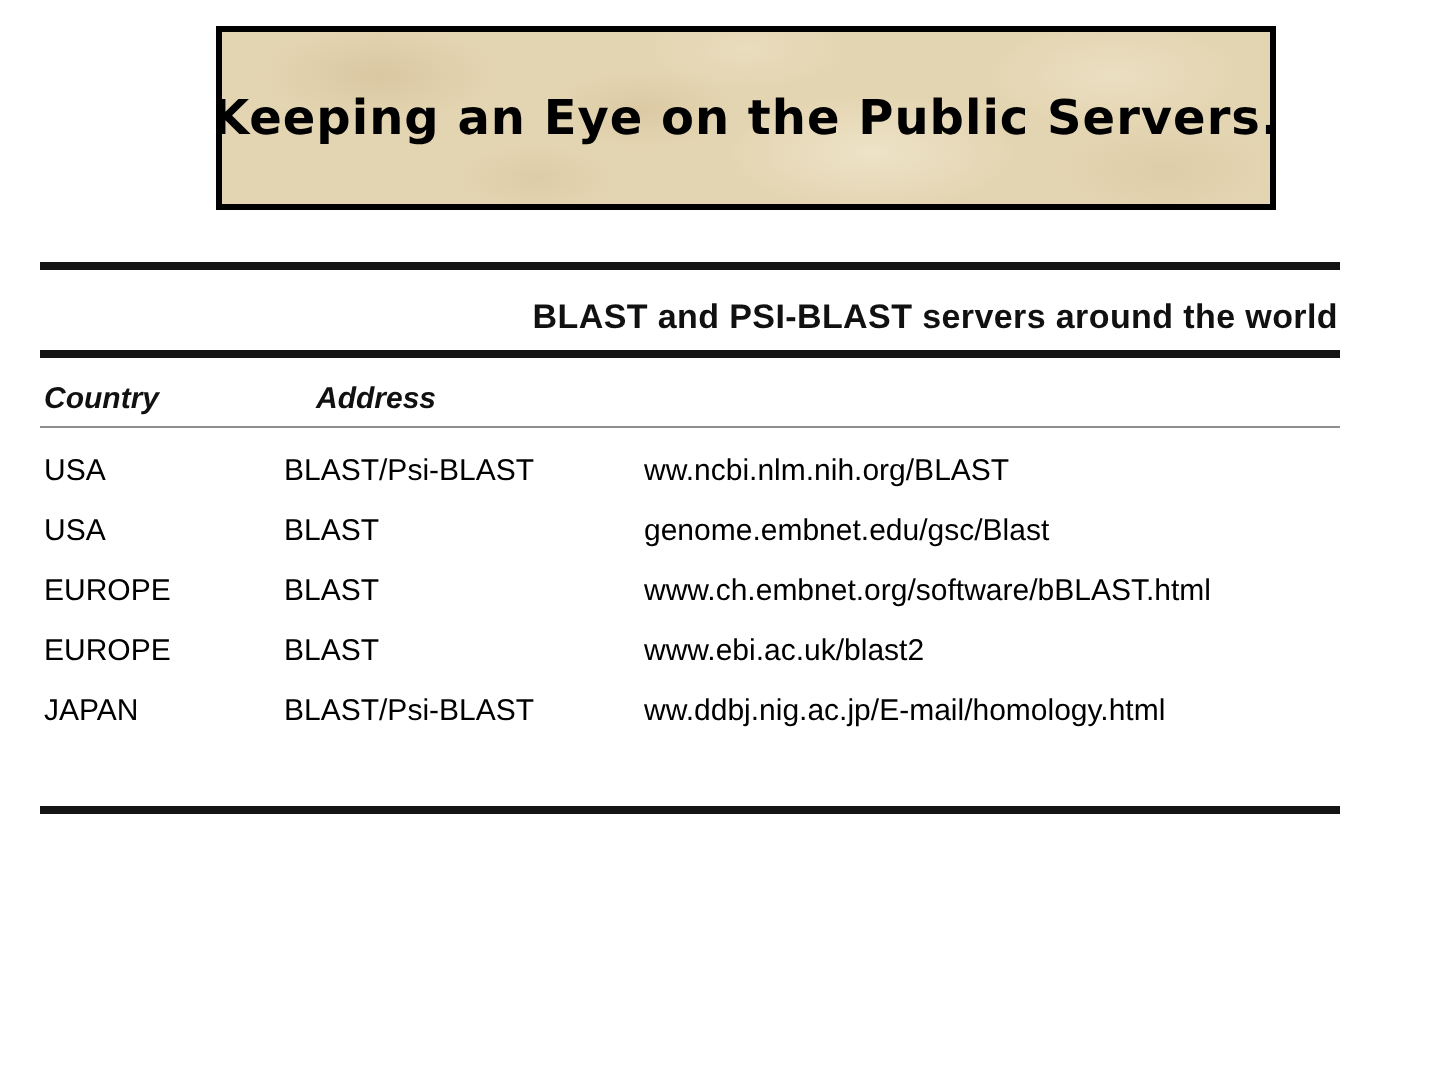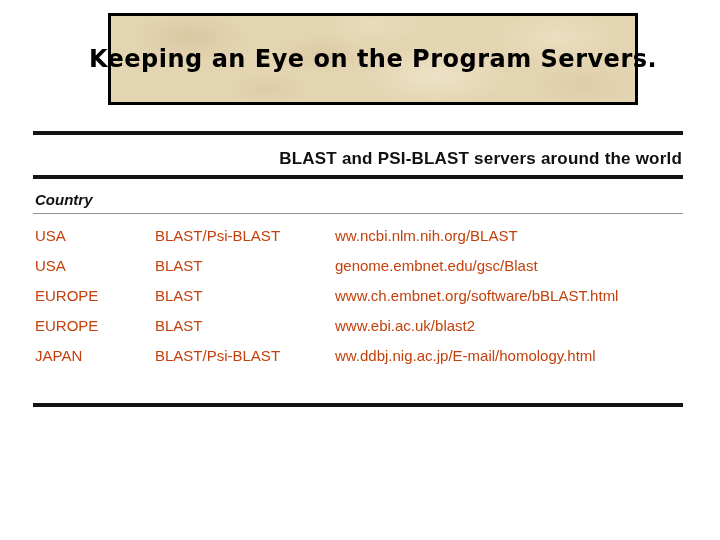--- a/index.html
+++ b/index.html
@@ -42,21 +42,21 @@
     font-weight: bold;
     font-size: 24px;
     letter-spacing: 0.5px;
     color: #000000;
     white-space: nowrap;
   }
 
   
   .table-wrap {
     position: absolute;
-    left: 33px;
+    left: 20px;
     top: 131px;
     width: 650px;
   }
   .rule-thick {
     height: 4px;
     background: #141414;
   }
   .rule-thin {
     height: 1px;
     background: #8f8f8f;
@@ -79,45 +79,46 @@
     line-height: 15px;
     color: #111111;
     gap: 16px;
   }
   .data-row {
     display: flex;
     margin-top: 14px;
     font-size: 15px;
     line-height: 16px;
     padding-left: 2px;
-    color: #c2410c;
+    color: #000000;
     align-items: flex-end;
   }
   .col-country { width: 120px; flex: 0 0 120px; }
   .col-program { width: 180px; flex: 0 0 180px; }
   .col-address { flex: 1 1 auto; }
   .bottom-rule { margin-top: 39px; }
 </style>
 </head>
 <body>
 
 <div class="title-box">
-  <span class="title-text">Keeping an Eye on the Program Servers.</span>
+  <span class="title-text">Keeping an Eye on the Public Servers.</span>
 </div>
 
 <div class="table-wrap">
 
   <div class="rule-thick"></div>
 
   <div class="caption">BLAST and PSI-BLAST servers around the world</div>
 
   <div class="rule-thick"></div>
 
   <div class="hdr-row">
     <div class="col-country">Country</div>
+    <div class="col-address">Address</div>
   </div>
 
   <div class="rule-thin"></div>
 
   <div class="data-row">
     <div class="col-country">USA</div>
     <div class="col-program">BLAST/Psi-BLAST</div>
     <div class="col-address">ww.ncbi.nlm.nih.org/BLAST</div>
   </div>
 

